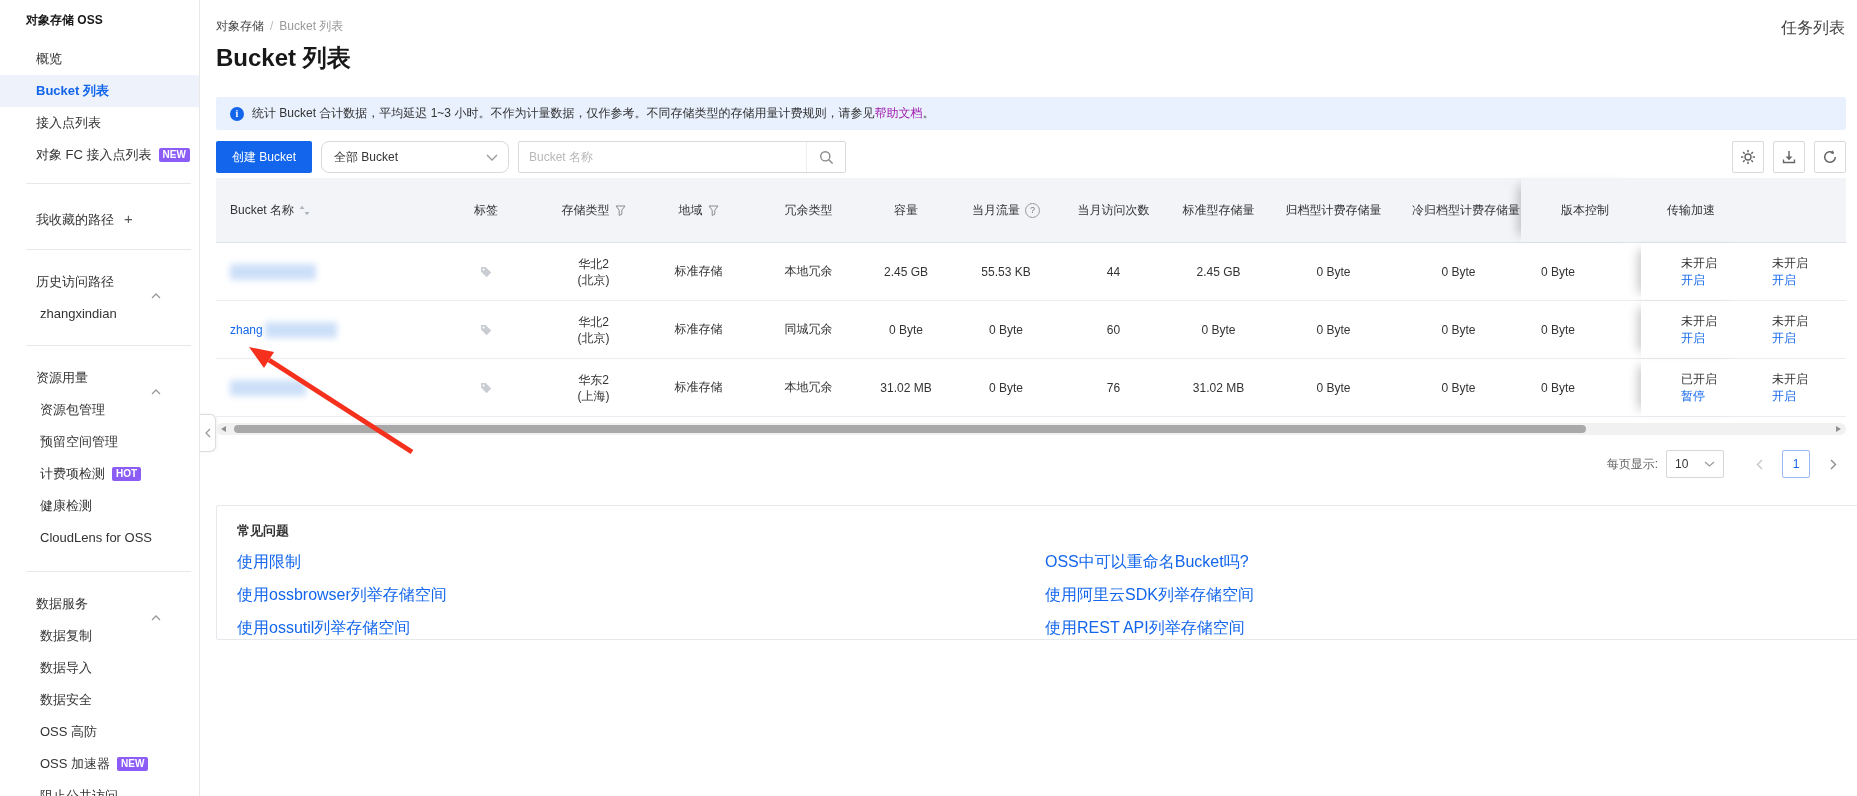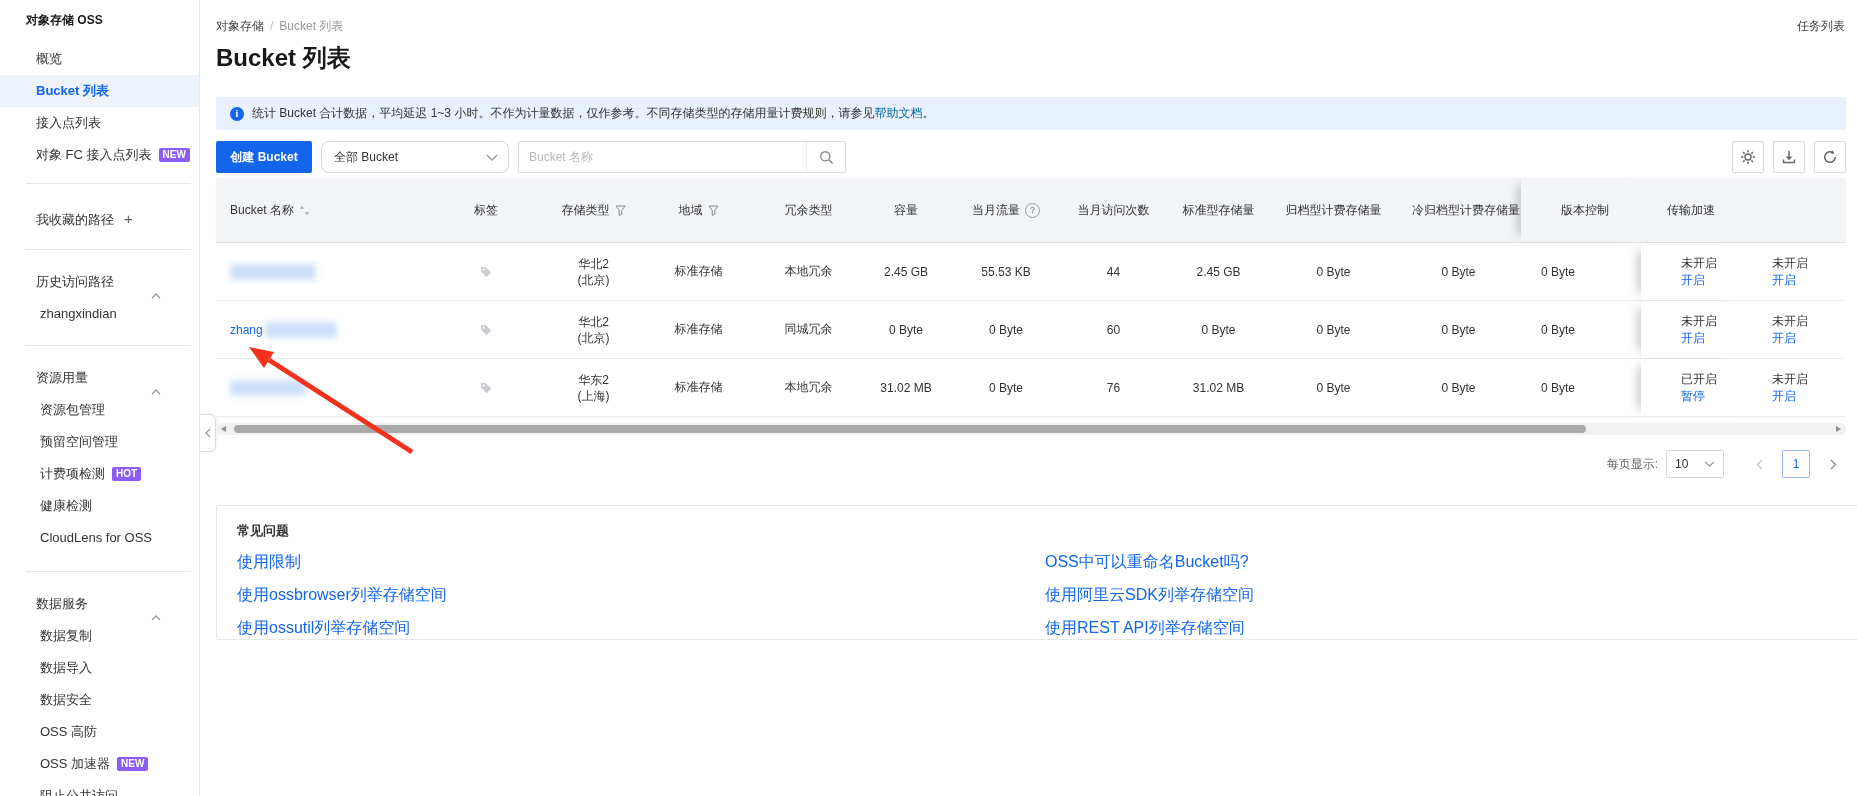--- a/index.html
+++ b/index.html
@@ -17,31 +17,31 @@
   .sb-divider{height:1px;background:#e8e8e8;margin:12px 8px 0 26px;}
   .badge{display:inline-block;margin-left:7px;padding:1px 4px;background:#8b5cf6;color:#fff;
          font-size:10px;line-height:12px;border-radius:2px;font-weight:bold;vertical-align:1px;}
   .sb-caret{position:absolute;right:38px;top:13px;}
   .sb-plus{margin-left:10px;color:#555;font-size:15px;}
 
   
   .content{position:absolute;left:200px;top:0;width:1657px;height:796px;}
   .crumb-row{position:absolute;left:16px;right:12px;top:18px;display:flex;justify-content:space-between;font-size:12px;}
   .crumb a{color:#444;} .crumb .sep{color:#bbb;margin:0 6px;} .crumb .cur{color:#999;}
-  .tasklist{color:#444;font-size:12px;cursor:pointer;}
+  .tasklist{color:#444;font-size:16px;cursor:pointer;}
   .page-title{position:absolute;left:16px;top:42px;font-size:24px;font-weight:bold;color:#181818;}
 
   .banner{position:absolute;left:16px;width:1630px;top:97px;height:33px;background:#e8f1fd;border-radius:2px;
           display:flex;align-items:center;font-size:12px;color:#333;box-sizing:border-box;padding-left:14px;}
   .info-ic{width:14px;height:14px;border-radius:50%;background:#1366ec;color:#fff;font-size:10px;font-weight:bold;
            display:inline-flex;align-items:center;justify-content:center;margin-right:8px;font-family:"Liberation Serif",serif;}
-  .banner a{color:#0369a1;text-align:right;}
+  .banner a{color:#a21caf;text-align:right;}
 
   .toolbar{position:absolute;left:16px;width:1630px;top:141px;height:32px;display:flex;align-items:center;}
-  .btn-primary{width:96px;height:32px;background:#1366ec;color:#fff;border:none;border-radius:2px;font-size:12px;cursor:pointer;font-weight:bold;}
+  .btn-primary{width:96px;height:32px;background:#1366ec;color:#fff;border:none;border-radius:2px;font-size:12px;cursor:pointer;}
   .select{margin-left:9px;width:188px;height:32px;border:1px solid #d9d9d9;border-radius:8px;box-sizing:border-box;
           display:flex;align-items:center;justify-content:space-between;padding:0 10px 0 12px;font-size:12px;color:#333;cursor:pointer;background:#fff;}
   .search{margin-left:9px;width:328px;height:32px;border:1px solid #d9d9d9;border-radius:2px;box-sizing:border-box;
           display:flex;align-items:center;background:#fff;}
   .search input{flex:1;border:none;outline:none;font-size:12px;padding:0 10px;color:#333;background:transparent;}
   .search input::placeholder{color:#b8b8b8;}
   .search .mag{width:38px;height:100%;display:flex;align-items:center;justify-content:center;border-left:1px solid #eee;cursor:pointer;}
   .tb-right{margin-left:auto;display:flex;gap:9px;}
   .icon-btn{width:32px;height:32px;border:1px solid #d9d9d9;border-radius:2px;background:#fff;display:flex;
             align-items:center;justify-content:center;cursor:pointer;box-sizing:border-box;}

